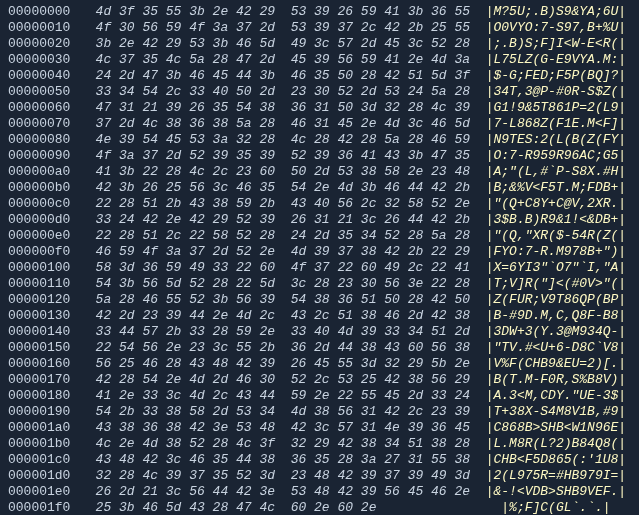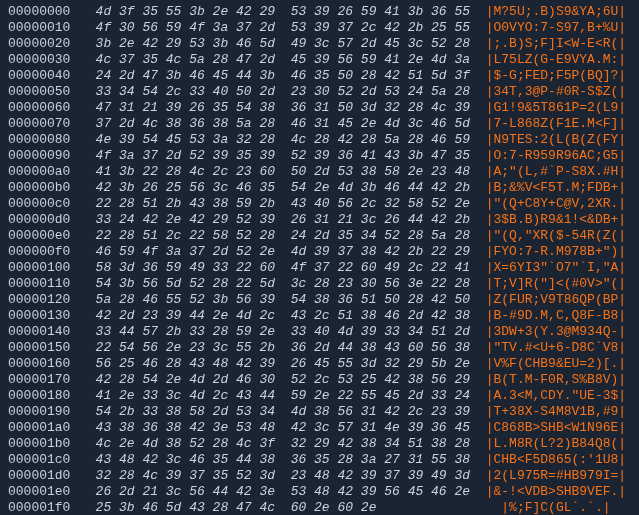--- a/index.html
+++ b/index.html
@@ -1,17 +1,17 @@
 <!DOCTYPE html>
 <html><head>
 <meta charset="utf-8">
 <style>
   html,body{margin:0;padding:0;background:#1a2433;color:#c8d3e0;font-family:'Consolas','Monaco','Courier New',monospace;font-size:13px;line-height:16px;}
   .hexview{padding:4px 8px;white-space:pre;}
   .row{display:flex;}
   .addr{color:#c8d3e0;width:72px;flex:0 0 72px;}
   .hex{color:#c8d3e0;flex:0 0 auto;font-style:italic;}
-  .ascii{color:#f97316;flex:0 0 auto;}
+  .ascii{color:#fef9c3;flex:0 0 auto;font-style:italic;}
 </style>
 </head>
 <body>
 
 <div class="hexview" id="hexview"><div class="row"><span class="addr">00000000</span><span class="hex">  4d 3f 35 55 3b 2e 42 29  53 39 26 59 41 3b 36 55  </span><span class="ascii">|M?5U;.B)S9&amp;YA;6U|</span></div><div class="row"><span class="addr">00000010</span><span class="hex">  4f 30 56 59 4f 3a 37 2d  53 39 37 2c 42 2b 25 55  </span><span class="ascii">|O0VYO:7-S97,B+%U|</span></div><div class="row"><span class="addr">00000020</span><span class="hex">  3b 2e 42 29 53 3b 46 5d  49 3c 57 2d 45 3c 52 28  </span><span class="ascii">|;.B)S;F]I&lt;W-E&lt;R(|</span></div><div class="row"><span class="addr">00000030</span><span class="hex">  4c 37 35 4c 5a 28 47 2d  45 39 56 59 41 2e 4d 3a  </span><span class="ascii">|L75LZ(G-E9VYA.M:|</span></div><div class="row"><span class="addr">00000040</span><span class="hex">  24 2d 47 3b 46 45 44 3b  46 35 50 28 42 51 5d 3f  </span><span class="ascii">|$-G;FED;F5P(BQ]?|</span></div><div class="row"><span class="addr">00000050</span><span class="hex">  33 34 54 2c 33 40 50 2d  23 30 52 2d 53 24 5a 28  </span><span class="ascii">|34T,3@P-#0R-S$Z(|</span></div><div class="row"><span class="addr">00000060</span><span class="hex">  47 31 21 39 26 35 54 38  36 31 50 3d 32 28 4c 39  </span><span class="ascii">|G1!9&amp;5T861P=2(L9|</span></div><div class="row"><span class="addr">00000070</span><span class="hex">  37 2d 4c 38 36 38 5a 28  46 31 45 2e 4d 3c 46 5d  </span><span class="ascii">|7-L868Z(F1E.M&lt;F]|</span></div><div class="row"><span class="addr">00000080</span><span class="hex">  4e 39 54 45 53 3a 32 28  4c 28 42 28 5a 28 46 59  </span><span class="ascii">|N9TES:2(L(B(Z(FY|</span></div><div class="row"><span class="addr">00000090</span><span class="hex">  4f 3a 37 2d 52 39 35 39  52 39 36 41 43 3b 47 35  </span><span class="ascii">|O:7-R959R96AC;G5|</span></div><div class="row"><span class="addr">000000a0</span><span class="hex">  41 3b 22 28 4c 2c 23 60  50 2d 53 38 58 2e 23 48  </span><span class="ascii">|A;"(L,#`P-S8X.#H|</span></div><div class="row"><span class="addr">000000b0</span><span class="hex">  42 3b 26 25 56 3c 46 35  54 2e 4d 3b 46 44 42 2b  </span><span class="ascii">|B;&amp;%V&lt;F5T.M;FDB+|</span></div><div class="row"><span class="addr">000000c0</span><span class="hex">  22 28 51 2b 43 38 59 2b  43 40 56 2c 32 58 52 2e  </span><span class="ascii">|"(Q+C8Y+C@V,2XR.|</span></div><div class="row"><span class="addr">000000d0</span><span class="hex">  33 24 42 2e 42 29 52 39  26 31 21 3c 26 44 42 2b  </span><span class="ascii">|3$B.B)R9&amp;1!&lt;&amp;DB+|</span></div><div class="row"><span class="addr">000000e0</span><span class="hex">  22 28 51 2c 22 58 52 28  24 2d 35 34 52 28 5a 28  </span><span class="ascii">|"(Q,"XR($-54R(Z(|</span></div><div class="row"><span class="addr">000000f0</span><span class="hex">  46 59 4f 3a 37 2d 52 2e  4d 39 37 38 42 2b 22 29  </span><span class="ascii">|FYO:7-R.M978B+")|</span></div><div class="row"><span class="addr">00000100</span><span class="hex">  58 3d 36 59 49 33 22 60  4f 37 22 60 49 2c 22 41  </span><span class="ascii">|X=6YI3"`O7"`I,"A|</span></div><div class="row"><span class="addr">00000110</span><span class="hex">  54 3b 56 5d 52 28 22 5d  3c 28 23 30 56 3e 22 28  </span><span class="ascii">|T;V]R("]&lt;(#0V&gt;"(|</span></div><div class="row"><span class="addr">00000120</span><span class="hex">  5a 28 46 55 52 3b 56 39  54 38 36 51 50 28 42 50  </span><span class="ascii">|Z(FUR;V9T86QP(BP|</span></div><div class="row"><span class="addr">00000130</span><span class="hex">  42 2d 23 39 44 2e 4d 2c  43 2c 51 38 46 2d 42 38  </span><span class="ascii">|B-#9D.M,C,Q8F-B8|</span></div><div class="row"><span class="addr">00000140</span><span class="hex">  33 44 57 2b 33 28 59 2e  33 40 4d 39 33 34 51 2d  </span><span class="ascii">|3DW+3(Y.3@M934Q-|</span></div><div class="row"><span class="addr">00000150</span><span class="hex">  22 54 56 2e 23 3c 55 2b  36 2d 44 38 43 60 56 38  </span><span class="ascii">|"TV.#&lt;U+6-D8C`V8|</span></div><div class="row"><span class="addr">00000160</span><span class="hex">  56 25 46 28 43 48 42 39  26 45 55 3d 32 29 5b 2e  </span><span class="ascii">|V%F(CHB9&amp;EU=2)[.|</span></div><div class="row"><span class="addr">00000170</span><span class="hex">  42 28 54 2e 4d 2d 46 30  52 2c 53 25 42 38 56 29  </span><span class="ascii">|B(T.M-F0R,S%B8V)|</span></div><div class="row"><span class="addr">00000180</span><span class="hex">  41 2e 33 3c 4d 2c 43 44  59 2e 22 55 45 2d 33 24  </span><span class="ascii">|A.3&lt;M,CDY."UE-3$|</span></div><div class="row"><span class="addr">00000190</span><span class="hex">  54 2b 33 38 58 2d 53 34  4d 38 56 31 42 2c 23 39  </span><span class="ascii">|T+38X-S4M8V1B,#9|</span></div><div class="row"><span class="addr">000001a0</span><span class="hex">  43 38 36 38 42 3e 53 48  42 3c 57 31 4e 39 36 45  </span><span class="ascii">|C868B&gt;SHB&lt;W1N96E|</span></div><div class="row"><span class="addr">000001b0</span><span class="hex">  4c 2e 4d 38 52 28 4c 3f  32 29 42 38 34 51 38 28  </span><span class="ascii">|L.M8R(L?2)B84Q8(|</span></div><div class="row"><span class="addr">000001c0</span><span class="hex">  43 48 42 3c 46 35 44 38  36 35 28 3a 27 31 55 38  </span><span class="ascii">|CHB&lt;F5D865(:'1U8|</span></div><div class="row"><span class="addr">000001d0</span><span class="hex">  32 28 4c 39 37 35 52 3d  23 48 42 39 37 39 49 3d  </span><span class="ascii">|2(L975R=#HB979I=|</span></div><div class="row"><span class="addr">000001e0</span><span class="hex">  26 2d 21 3c 56 44 42 3e  53 48 42 39 56 45 46 2e  </span><span class="ascii">|&amp;-!&lt;VDB&gt;SHB9VEF.|</span></div><div class="row"><span class="addr">000001f0</span><span class="hex">  25 3b 46 5d 43 28 47 4c  60 2e 60 2e                </span><span class="ascii">|%;F]C(GL`.`.|</span></div></div>
 
 </body></html>

